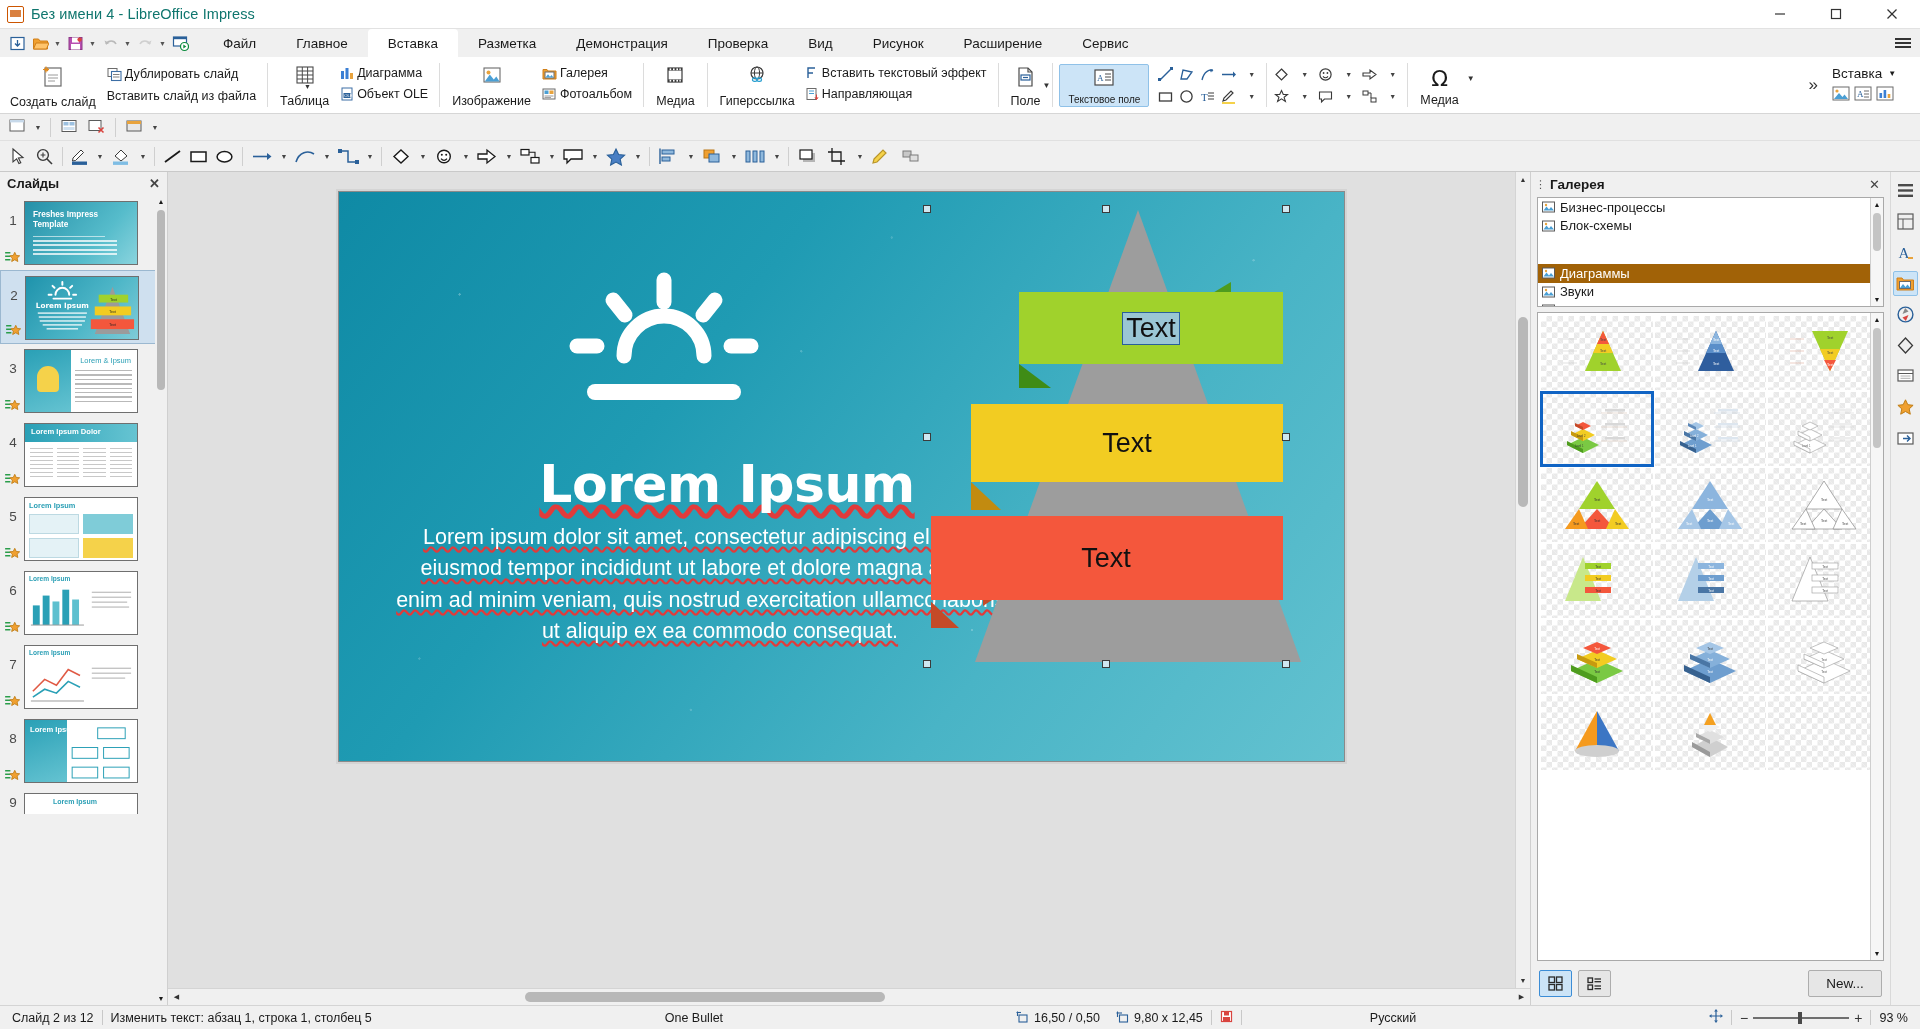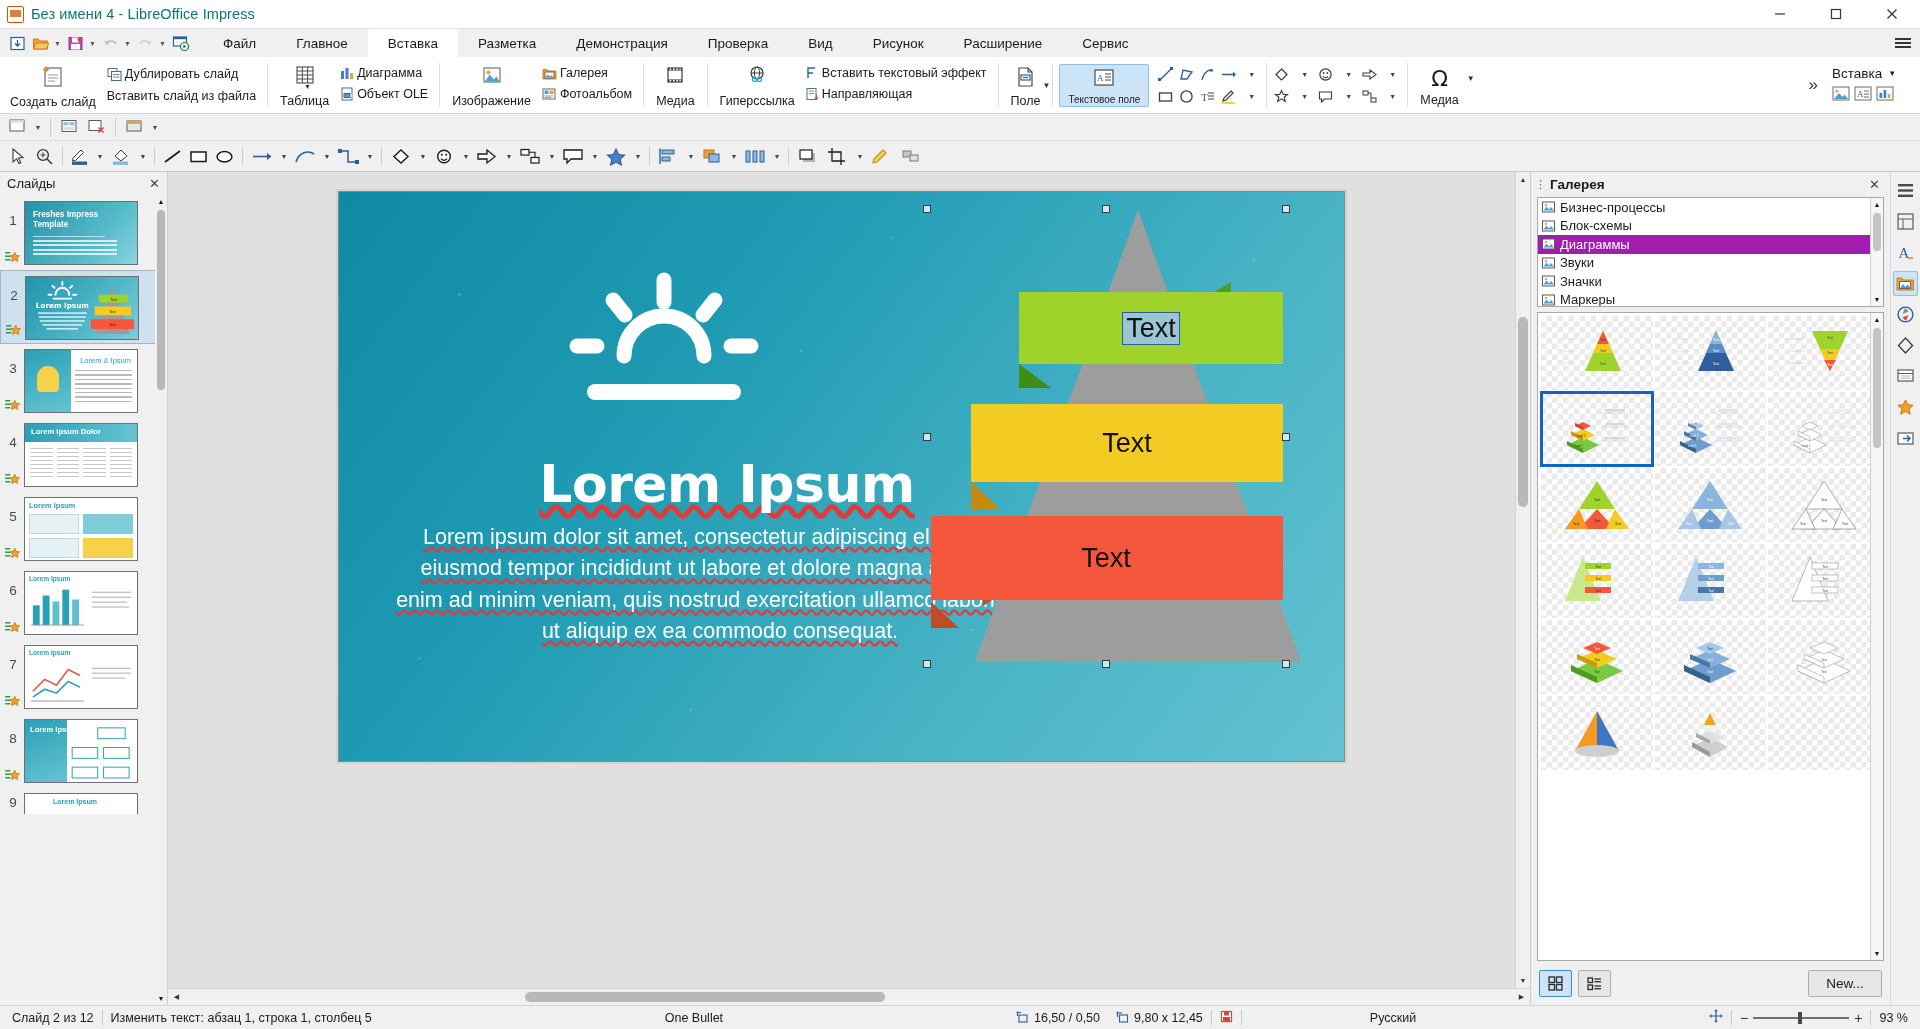--- a/index.html
+++ b/index.html
@@ -98,21 +98,21 @@
   .tbtn { width: 25px; height: 23px; display: flex; align-items: center; justify-content: center; border-radius: 2px; }
   .tbtn.wide { width: 29px; }
   .tdrop { width: 12px; height: 23px; display: flex; align-items: center; justify-content: center; font-size: 7px; color: #444; }
   .tsep { width: 1px; height: 19px; background: #cfcfcf; margin: 0 4px; }
 
   
   .work { flex: 1 1 auto; display: flex; min-height: 0; background: #f0f0f0; }
 
   
   .slidepanel { width: 168px; background: #f0f0f0; display: flex; flex-direction: column; border-right: 1px solid #cfcfcf; }
-  .sp-head { height: 22px; display: flex; align-items: center; padding: 0 7px; font-weight: normal; font-size: 13px; }
+  .sp-head { height: 22px; display: flex; align-items: center; padding: 0 7px; font-weight: bold; font-size: 13px; }
   .sp-head .x { margin-left: auto; font-size: 13px; color: #444; }
   .sp-list { flex: 1 1 auto; position: relative; overflow: hidden; background: #f0f0f0; padding-top: 2px; }
   .sthumb { display: flex; align-items: flex-start; padding: 3px 4px 3px 2px; position: relative; height: 74px; }
   .sthumb.sel { background: #cfe0ef; border: 1px solid #9bb8d0; }
   .sthumb .num { width: 22px; text-align: center; font-size: 13.5px; color: #4a4a4a; padding-top: 14px; }
   .sthumb .starico { position: absolute; left: 5px; bottom: 5px; width: 16px; height: 14px; }
   .sthumb .img {
     width: 114px; height: 64px; border: 1px solid #6f6f6f; position: relative; overflow: hidden;
     background: #2e9fb5; margin-top: 2px;
   }
@@ -171,21 +171,21 @@
   .hscrollrow .bar { position: absolute; top: 3px; bottom: 3px; left: 340px; width: 360px; background: #b8b8b8; border-radius: 5px; }
 
   
   .gallery { width: 360px; background: #f0f0f0; display: flex; flex-direction: column; border-left: 1px solid #cfcfcf; }
   .g-head { height: 22px; display: flex; align-items: center; padding: 2px 6px 0 4px; }
   .g-grip { letter-spacing: -1px; color: #555; font-size: 11px; margin-right: 5px; line-height: .8; }
   .g-title { font-weight: bold; font-size: 13.5px; }
   .g-head .x { margin-left: auto; font-size: 13px; color: #444; margin-right: 4px; }
   .g-themes { margin: 3px 6px 0 6px; background: #fff; border: 1px solid #a9a9a9; height: 110px; position: relative; overflow: hidden; }
   .g-item { display: flex; align-items: center; gap: 5px; height: 18.5px; padding: 0 4px; font-size: 13px; }
-  .g-item.sel { background: #a21caf; color: #fff; }
+  .g-item.sel { background: #a16207; color: #fff; margin-top: 29px; }
   .g-sc { position: absolute; right: 0; top: 0; width: 13px; height: 100%; background: #f6f6f6; border-left: 1px solid #cfcfcf; }
   .g-sc .a { height: 13px; display: flex; align-items: center; justify-content: center; font-size: 7px; }
   .g-sc .t { position: absolute; left: 2px; right: 2px; top: 15px; height: 38px; background: #c4c4c4; border-radius: 4px; }
   .g-grid { margin: 5px 6px 0 6px; background: #fff; border: 1px solid #a9a9a9; flex: 1 1 auto; position: relative; overflow: hidden; }
   .g-cells { display: grid; grid-template-columns: repeat(3, 1fr); padding: 3px; gap: 2px; }
   .g-cell { height: 74px; display: flex; align-items: center; justify-content: center; position: relative;
     background-image: linear-gradient(45deg,#e9e9e9 25%,transparent 25%,transparent 75%,#e9e9e9 75%),
                       linear-gradient(45deg,#e9e9e9 25%,transparent 25%,transparent 75%,#e9e9e9 75%);
     background-size: 11px 11px; background-position: 0 0, 5.5px 5.5px; background-color: #fff; }
   .g-cell.sel { outline: 3px solid #1064c4; outline-offset: -2px; }

